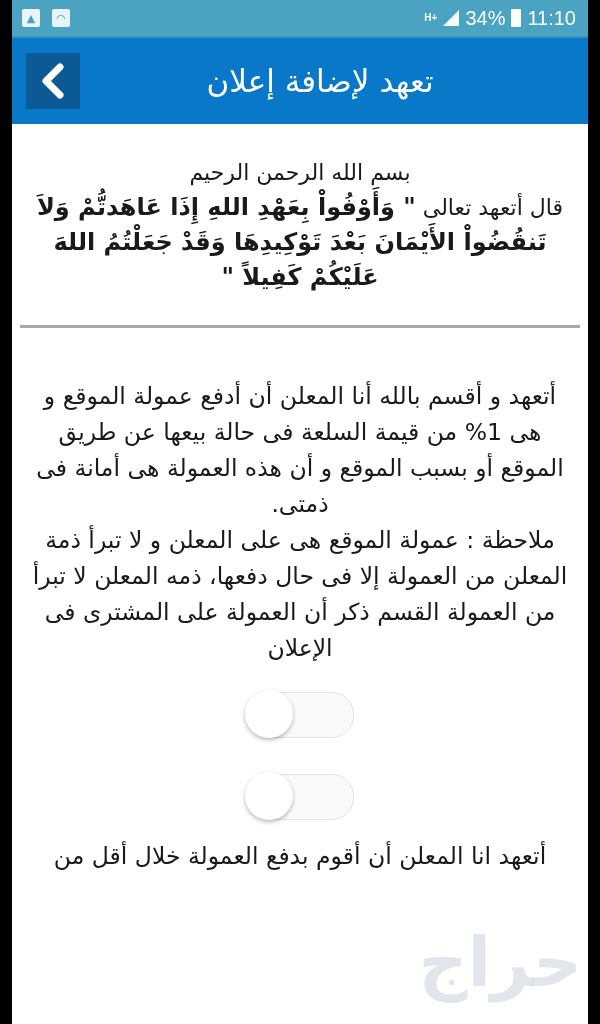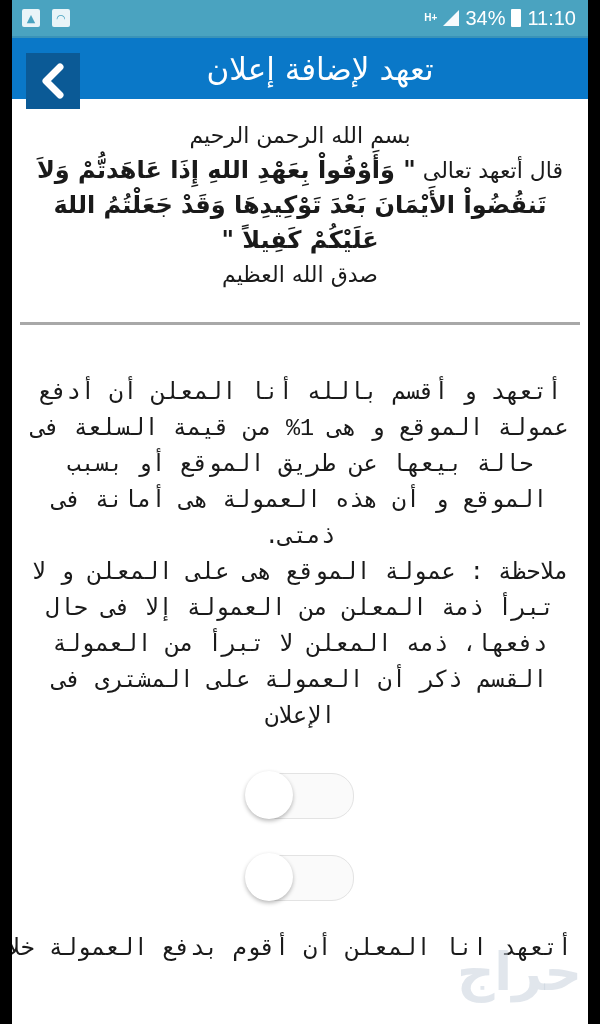--- a/index.html
+++ b/index.html
@@ -27,53 +27,53 @@
   }
   .sb-right { display: flex; align-items: center; gap: 6px; font-size: 20px; font-family: "Liberation Sans", sans-serif; }
   .sb-net { font-size: 10px; font-weight: bold; line-height: 10px; }
   .sb-signal { width: 16px; height: 16px; position: relative; }
   .sb-signal::before {
     content: ""; position: absolute; right: 0; bottom: 0;
     border-left: 16px solid transparent; border-bottom: 16px solid rgba(255,255,255,0.95);
   }
   .sb-battery { width: 10px; height: 18px; background: #fff; border-radius: 1px; position: relative; }
   .app-bar {
-    height: 61px; background: #0a78c8;
+    height: 86px; background: #0a78c8;
     display: flex; align-items: center; position: relative;
   }
   .back-btn {
     position: absolute; left: 14px; top: 15px; width: 54px; height: 56px;
     background: #0b5a96; display: flex; align-items: center; justify-content: center;
     cursor: pointer;
   }
   .app-title {
     width: 100%; text-align: center; color: #fff; font-size: 31px;
     padding-left: 40px; box-sizing: border-box; direction: rtl;
   }
   .content { direction: rtl; text-align: center; color: #1a1a1a; }
-  .quote { padding: 20px 18px 0 18px; font-size: 22px; line-height: 34px; }
+  .quote { padding: 32px 18px 0 18px; font-size: 22px; line-height: 34px; }
   .quote .basmala { font-size: 22px; }
   .quote .verse { font-weight: bold; font-size: 24px; }
   .divider { height: 3px; background: #a8a8a8; margin: 30px 8px 0 8px; }
-  .pledge { font-size: 23.5px; line-height: 36px; padding: 16px 16px; font-family: Liberation Mono, monospace; }
+  .pledge { font-size: 23.5px; line-height: 36px; padding: 4px 16px; }
   .pledge-1 { padding-top: 50px; }
   .toggle {
     width: 106px; height: 44px; border-radius: 22px;
     border: 1px solid #e3e3e3; background: #fafafa;
     position: relative; margin: 0 auto; cursor: pointer;
   }
   .toggle .knob {
     position: absolute; left: -2px; top: -3px; width: 48px; height: 48px;
     border-radius: 50%; background: #fff;
     box-shadow: 0 2px 4px rgba(0,0,0,0.28);
   }
   .toggle-wrap { height: 60px; padding-top: 22px; box-sizing: content-box; }
   .watermark {
     position: absolute; right: 6px; bottom: 22px;
-    color: rgba(200,210,220,0.55); font-size: 52px; font-weight: bold;
+    color: rgba(200,210,220,0.55); font-size: 68px; font-weight: bold;
     direction: rtl; pointer-events: none;
   }
 </style>
 </head>
 <body>
 
 <div class="screen">
 
   <div class="status-bar">
     <div class="sb-left">
@@ -98,21 +98,20 @@
     <div class="app-title">تعهد لإضافة إعلان</div>
   </div>
 
   <div class="content">
     <div class="quote">
       <div class="basmala">بسم الله الرحمن الرحيم</div>
       <div>
         <span>قال أتعهد تعالى</span>
         <span class="verse">" وَأَوْفُواْ بِعَهْدِ اللهِ إِذَا عَاهَدتُّمْ وَلاَ تَنقُضُواْ الأَيْمَانَ بَعْدَ تَوْكِيدِهَا وَقَدْ جَعَلْتُمُ اللهَ عَلَيْكُمْ كَفِيلاً "</span>
       </div>
-      <div>صدق الله العظيم</div>
     </div>
 
     <div class="divider"></div>
 
     <div class="pledge pledge-1">
       <div>أتعهد و أقسم بالله أنا المعلن أن أدفع عمولة الموقع و هى 1% من قيمة السلعة فى حالة بيعها عن طريق الموقع أو بسبب الموقع و أن هذه العمولة هى أمانة فى ذمتى.</div>
       <div>ملاحظة : عمولة الموقع هى على المعلن و لا تبرأ ذمة المعلن من العمولة إلا فى حال دفعها، ذمه المعلن لا تبرأ من العمولة القسم ذكر أن العمولة على المشترى فى الإعلان</div>
     </div>
     <div class="toggle-wrap">
       <div class="toggle">

